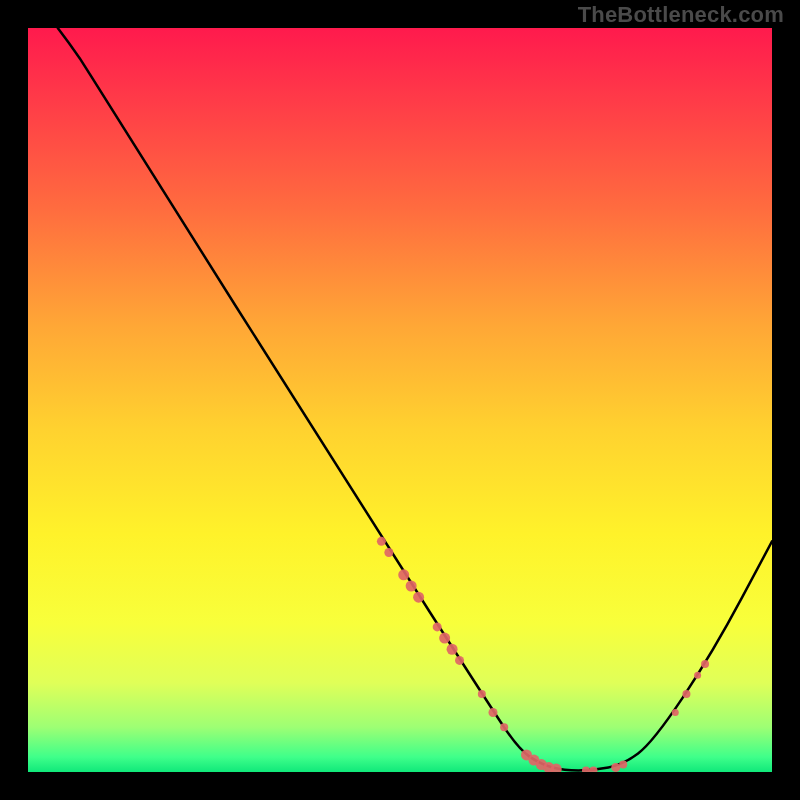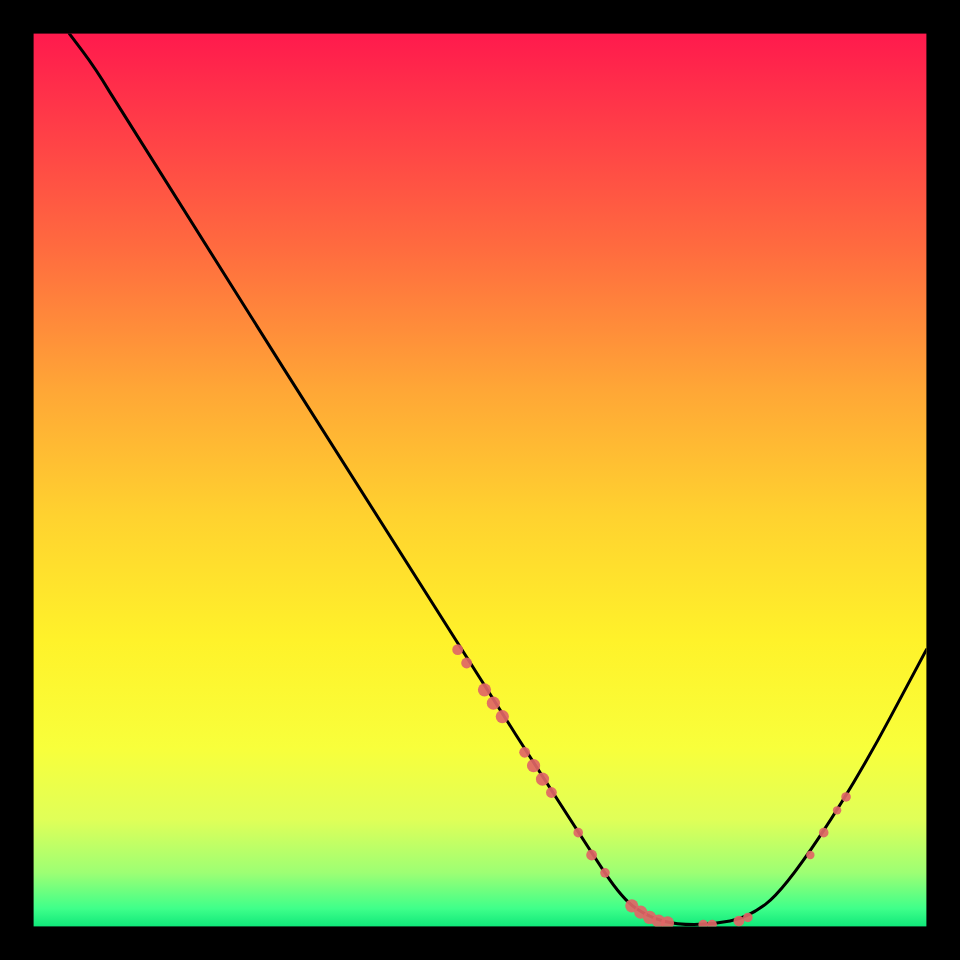--- a/index.html
+++ b/index.html
@@ -60,20 +60,21 @@
     top: 0;
     width: 744px;
     height: 744px;
     z-index: 10;
   }
 </style>
 </head>
 <body>
 
 <div class="frame">
+  <div class="watermark">TheBottleneck.com</div>
   <div class="plot-wrap">
     <div class="plot-area"></div>
     <svg class="curve" viewBox="0 0 744 744" preserveAspectRatio="none">
       <g id="curve-g">
           <path d="M 29.76 0 Q 29.76 0 40.92 14.879999999999995 Q 52.080000000000005 29.75999999999999 63.24 48.360000000000014 Q 74.4 66.95999999999992 208.32000000000002 279 Q 342.24 491.03999999999996 401.76000000000005 584.04 Q 461.28 677.04 476.16 699.36 Q 491.04 721.68 502.20000000000005 729.12 Q 513.36 736.56 524.52 739.536 Q 535.68 742.512 550.56 742.512 Q 565.44 742.512 580.32 739.536 Q 595.2 736.56 610.0799999999999 725.4 Q 624.9599999999999 714.24 654.72 669.6 Q 684.48 624.96 714.24 569.16 T 744 513.36 " fill="none" stroke="#000000" stroke-width="2.5" stroke-linecap="round"></path>
         </g>
       <g id="markers-g">
           <circle cx="353.4" cy="513.36" r="4.5" fill="#e06666" fill-opacity="0.92"></circle>
           <circle cx="360.84" cy="524.52" r="4.5" fill="#e06666" fill-opacity="0.92"></circle>
           <circle cx="375.72" cy="546.84" r="5.5" fill="#e06666" fill-opacity="0.92"></circle>

